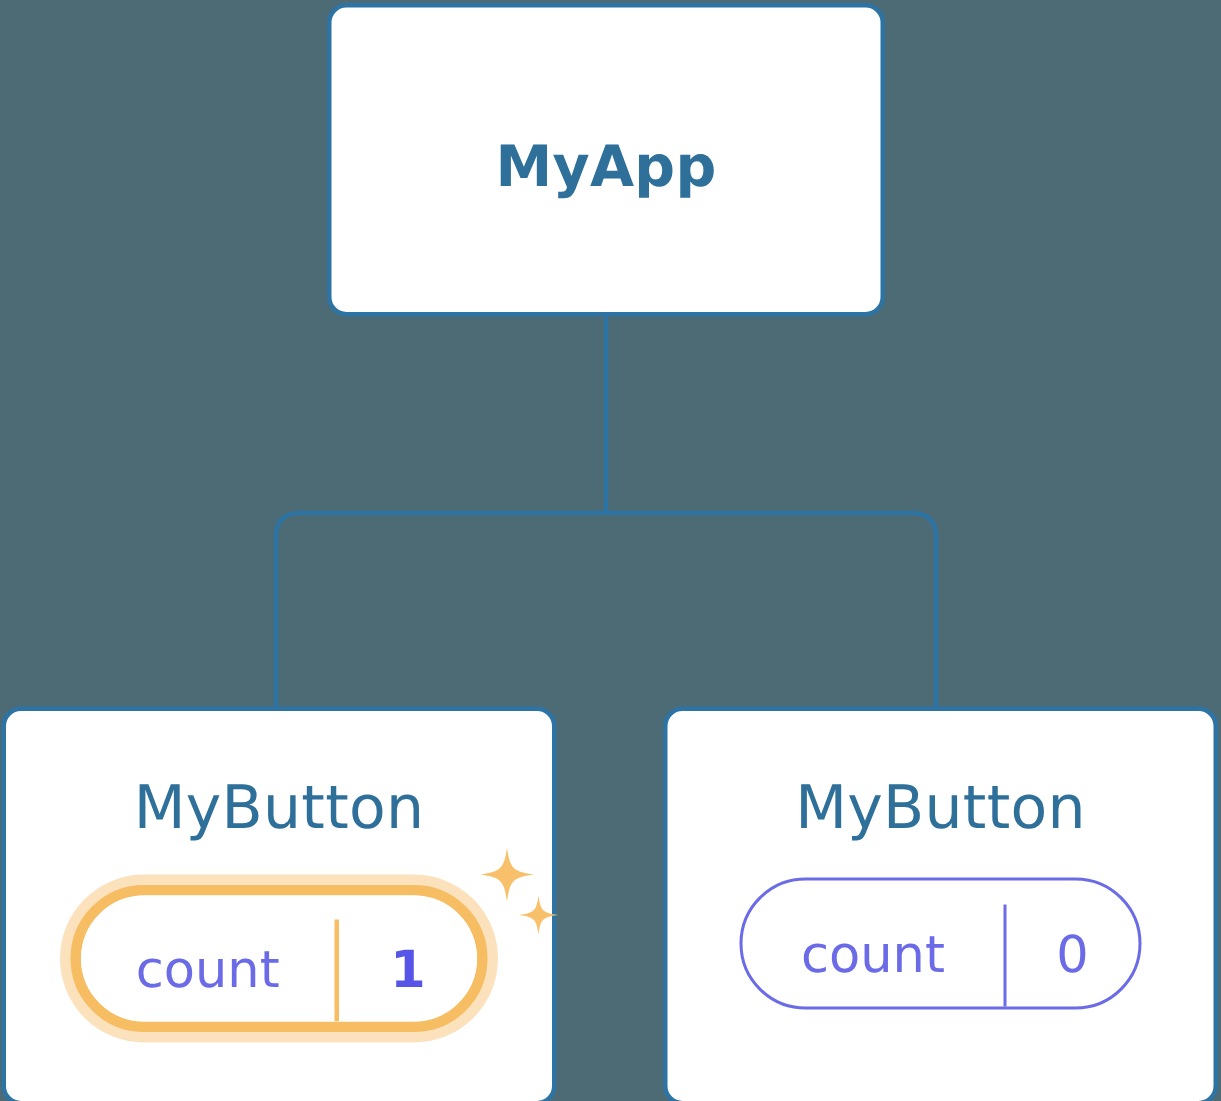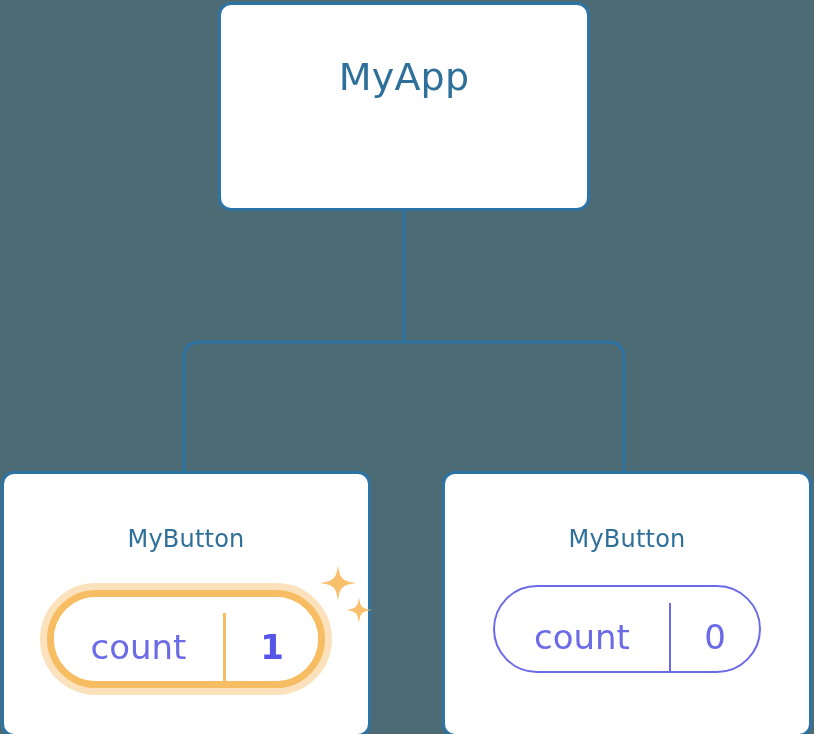--- a/index.html
+++ b/index.html
@@ -50,37 +50,38 @@
 
   #node-myapp {
     left: 218px;
     top: 2px;
     width: 372px;
     height: 209px;
   }
   #node-myapp .node-title {
     font-size: 38px;
     line-height: 38px;
-    margin-top: 53px;
+    margin-top: 87px;
+    font-weight: bold;
   }
 
   #node-mybutton-left {
     left: 1px;
     top: 471px;
     width: 370px;
     height: 266px;
   }
   #node-mybutton-right {
     left: 442px;
     top: 471px;
     width: 370px;
     height: 266px;
   }
   .child .node-title {
-    font-size: 24px;
+    font-size: 40px;
     line-height: 36px;
     margin-top: 47px;
   }
 
   
   .pill-wrap {
     position: relative;
     display: flex;
     justify-content: center;
     margin-top: 28px;

